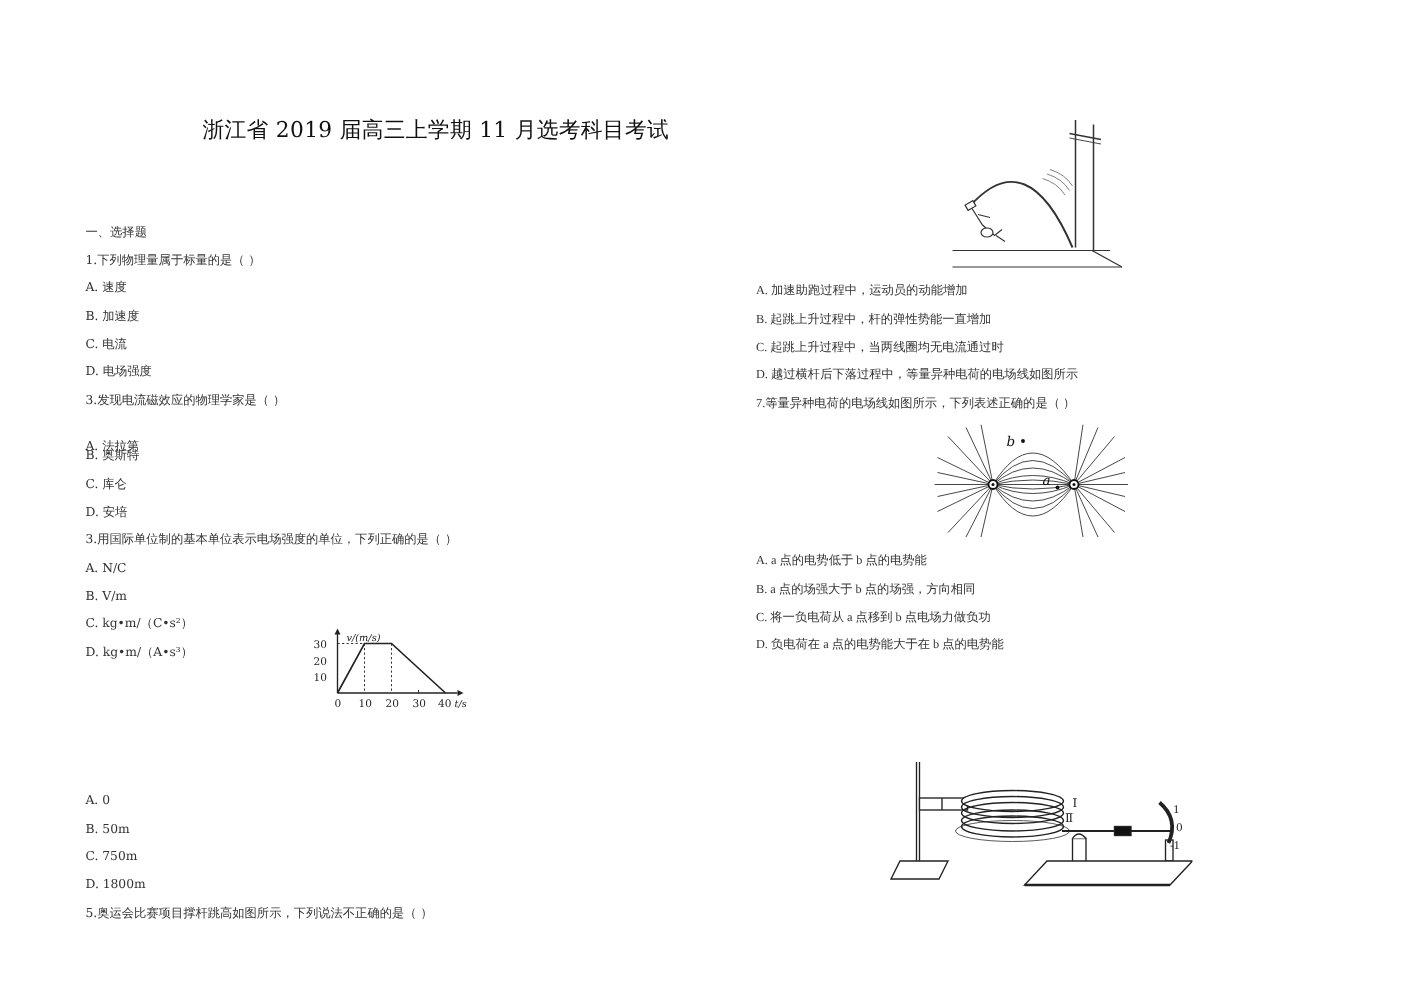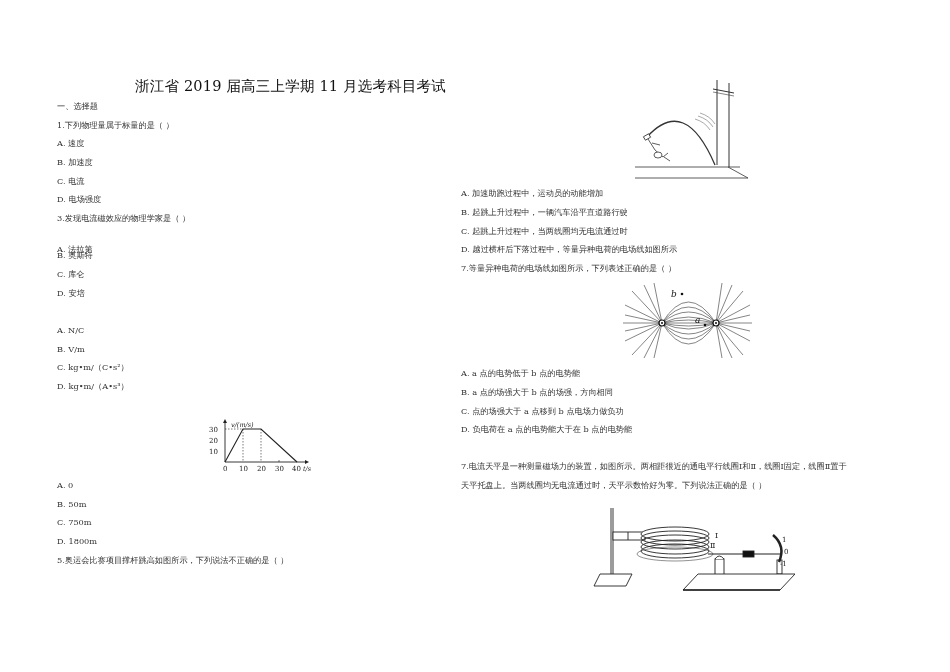--- a/index.html
+++ b/index.html
@@ -1,22 +1,22 @@
 <!DOCTYPE html>
 <html><head>
 <meta charset="utf-8">
 <style>
   html, body { margin:0; padding:0; background:#ffffff; }
   body { width:950px; height:672px; position:relative; overflow:hidden;
          font-family:"DejaVu Serif","Liberation Serif",serif; color:#222; }
   .page { position:absolute; left:0; top:0; width:950px; height:624px; background:#fff; }
   .title { position:absolute; left:135px; top:77px; font-size:14.5px; color:#111; white-space:nowrap; letter-spacing:0.2px; }
   .line { position:absolute; font-size:8.2px; line-height:11px; white-space:nowrap; color:#333; }
-  .col-l { left:57px; }
-  .col-r { left:461px; }
+  .col-l { left:57px;margin-top:48px; }
+  .col-r { left:504px;font-family:Liberation Serif, serif; }
   .fig { position:absolute; }
   svg text { font-family:"DejaVu Serif","Liberation Serif",serif; }
 </style>
 </head>
 <body>
 
 <div class="page">
 
   <div class="title">浙江省 2019 届高三上学期 11 月选考科目考试</div>
 
@@ -27,20 +27,21 @@
   <div class="line col-l" style="top:157px">B. 加速度</div>
   <div class="line col-l" style="top:176px">C. 电流</div>
   <div class="line col-l" style="top:194px">D. 电场强度</div>
 
   <div class="line col-l" style="top:213px">3.发现电流磁效应的物理学家是（    ）</div>
   <div class="line col-l" style="top:244px">A. 法拉第</div>
   <div class="line col-l" style="top:250px">B. 奥斯特</div>
   <div class="line col-l" style="top:269px">C. 库仑</div>
   <div class="line col-l" style="top:288px">D. 安培</div>
 
+  <div class="line col-l" style="top:306px">3.用国际单位制的基本单位表示电场强度的单位，下列正确的是（    ）</div>
   <div class="line col-l" style="top:325px">A. N/C</div>
   <div class="line col-l" style="top:344px">B. V/m</div>
   <div class="line col-l" style="top:362px">C. kg•m/（C•s²）</div>
   <div class="line col-l" style="top:381px">D. kg•m/（A•s³）</div>
 
 
   <svg class="fig" style="left:205px;top:418px" width="110" height="55" viewBox="0 0 110 55">
 
     <line x1="20" y1="44" x2="100" y2="44" stroke="#222" stroke-width="0.9"></line>
     <polygon points="100,42 104,44 100,46" fill="#222"></polygon>
@@ -94,21 +95,21 @@
       <ellipse cx="28" cy="80" rx="4" ry="3"></ellipse>
       <path d="M 34 82 L 40 86"></path>
     </g>
 
     <line x1="5" y1="92" x2="110" y2="92" stroke="#333" stroke-width="0.8"></line>
     <line x1="5" y1="103" x2="118" y2="103" stroke="#333" stroke-width="0.8"></line>
     <line x1="98" y1="92" x2="118" y2="103" stroke="#333" stroke-width="0.8"></line>
   </svg>
 
   <div class="line col-r" style="top:188px">A. 加速助跑过程中，运动员的动能增加</div>
-  <div class="line col-r" style="top:207px">B. 起跳上升过程中，一辆汽车沿平直道路行驶</div>
+  <div class="line col-r" style="top:207px">B. 起跳上升过程中，杆的弹性势能一直增加</div>
   <div class="line col-r" style="top:226px">C. 起跳上升过程中，当两线圈均无电流通过时</div>
   <div class="line col-r" style="top:244px">D. 越过横杆后下落过程中，等量异种电荷的电场线如图所示</div>
 
   <div class="line col-r" style="top:263px">7.等量异种电荷的电场线如图所示，下列表述正确的是（    ）</div>
 
   <svg class="fig" style="left:620px;top:283px" width="135" height="75" viewBox="0 0 135 75">
     <g fill="none" stroke="#333" stroke-width="0.6">
 
       <line x1="3" y1="40" x2="132" y2="40"></line>
 
@@ -152,25 +153,23 @@
     <circle cx="96" cy="40" r="1" fill="#111"></circle>
 
     <circle cx="62" cy="11" r="1.3" fill="#111"></circle>
     <text x="51" y="14" font-size="9" font-style="italic" fill="#111">b</text>
     <circle cx="85" cy="42" r="1.3" fill="#111"></circle>
     <text x="75" y="40" font-size="9" font-style="italic" fill="#111">a</text>
   </svg>
 
   <div class="line col-r" style="top:368px">A. a 点的电势低于 b 点的电势能</div>
   <div class="line col-r" style="top:387px">B. a 点的场强大于 b 点的场强，方向相同</div>
-  <div class="line col-r" style="top:406px">C. 点的场强大于 a 点移到 b 点电场力做负功</div>
+  <div class="line col-r" style="top:406px">C. 将一负电荷从 a 点移到 b 点电场力做负功</div>
   <div class="line col-r" style="top:424px">D. 负电荷在 a 点的电势能大于在 b 点的电势能</div>
 
-  <div class="line col-r" style="top:461px">7.电流天平是一种测量磁场力的装置，如图所示。两相距很近的通电平行线圈Ⅰ和Ⅱ，线圈Ⅰ固定，线圈Ⅱ置于</div>
-  <div class="line col-r" style="top:480px">天平托盘上。当两线圈均无电流通过时，天平示数恰好为零。下列说法正确的是（    ）</div>
 
   <svg class="fig" style="left:580px;top:498px" width="215" height="97" viewBox="0 0 215 97">
     <g stroke="#222" stroke-width="0.9" fill="none">
 
       <line x1="33" y1="10" x2="33" y2="80"></line>
       <line x1="31" y1="10" x2="31" y2="80"></line>
       <polygon points="20,76 52,76 46,88 14,88" fill="#fff"></polygon>
 
       <rect x="33" y="34" width="32" height="8" fill="#fff"></rect>
       <line x1="48" y1="34" x2="48" y2="42"></line>

